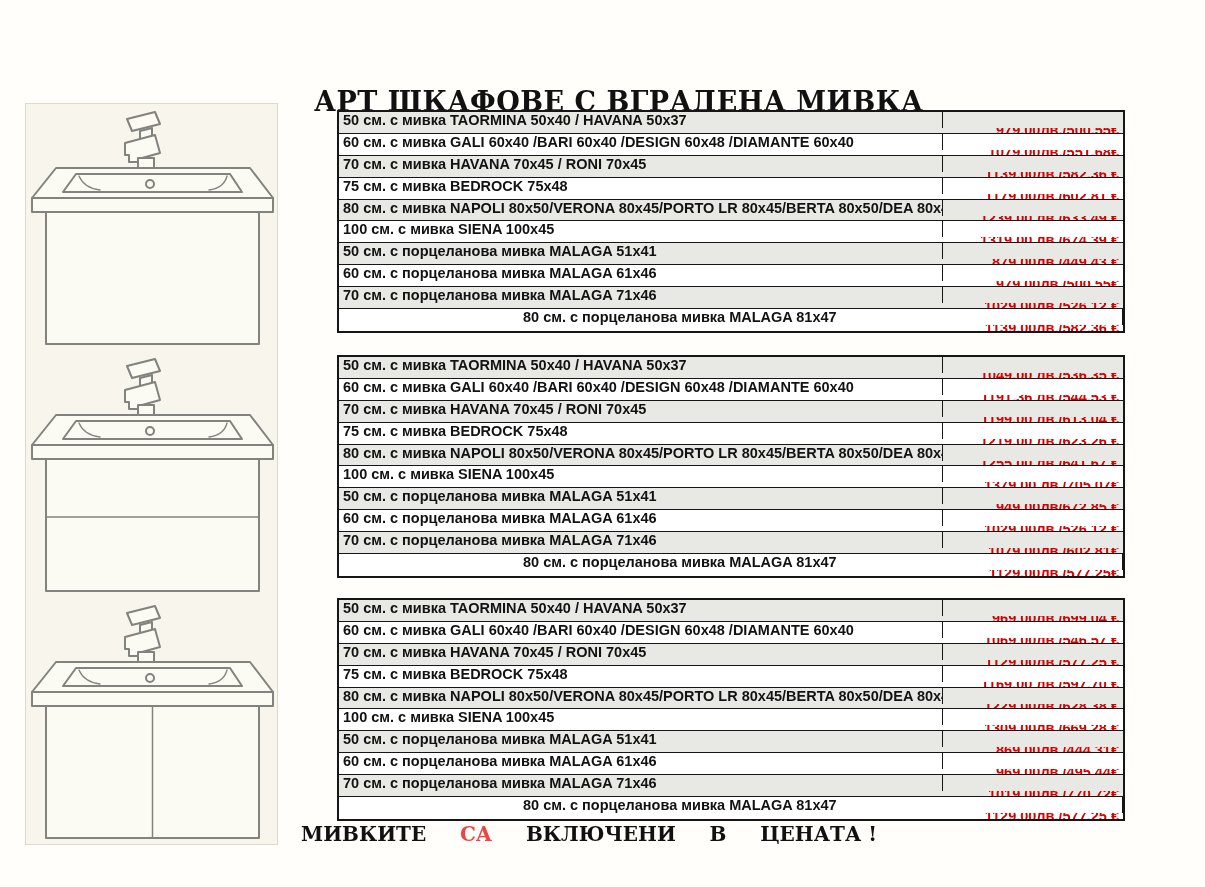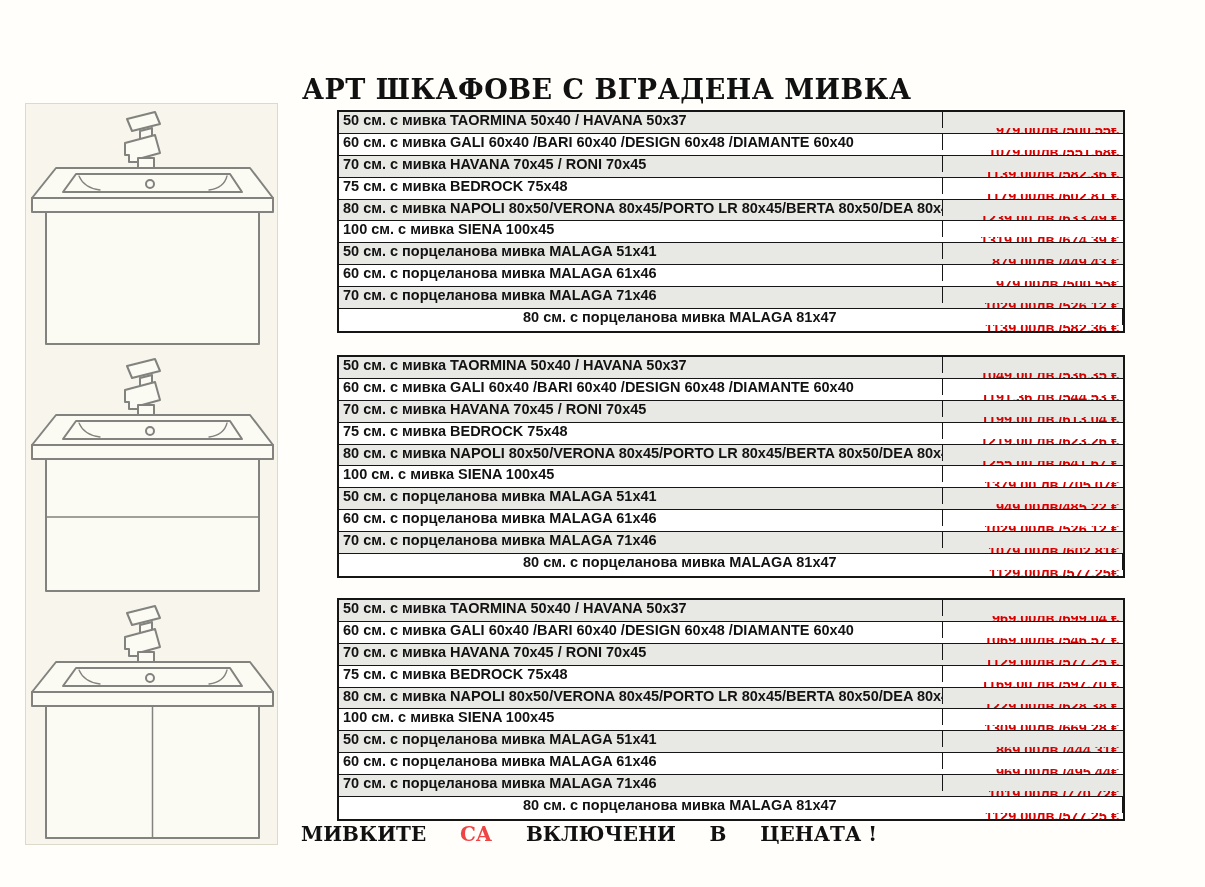--- a/index.html
+++ b/index.html
@@ -7,21 +7,21 @@
     width:1205px;height:887px;position:relative;overflow:hidden;
     background:#fffefa;
     font-family:"Liberation Sans",sans-serif;
   }
   .left-panel{
     position:absolute;left:25px;top:103px;width:253px;height:742px;
     background:#f7f5ec;border:1px solid #ddd9cb;box-sizing:border-box;
   }
   .left-panel svg{display:block;}
   .page-title{
-    position:absolute;left:298px;top:70px;margin:4px;
+    position:absolute;left:298px;top:70px;margin:16px;
     font:700 27px "DejaVu Serif",serif;color:#111;letter-spacing:.5px;white-space:nowrap;
   }
   .tbl{
     position:absolute;left:337px;width:788px;
     border:2px solid #161616;background:#ffffff;box-sizing:border-box;
   }
   .row{display:flex;height:21.9px;border-bottom:1px solid #161616;box-sizing:border-box;flex-direction:column;}
   .row:last-child{border-bottom:none;align-items:flex-end;}
   .row.stripe{background:#e8e8e5;}
   .cell{
@@ -177,21 +177,21 @@
       <div class="cell price">1255,00 лв./641,67 €</div>
     </div>
     <div class="row">
       <div class="cell desc">100 см. с мивка SIENA 100x45</div>
       <div class="cell spacer"></div>
       <div class="cell price">1379,00 лв./705,07€</div>
     </div>
     <div class="row stripe">
       <div class="cell desc">50 см. с порцеланова мивка MALAGA 51x41</div>
       <div class="cell spacer"></div>
-      <div class="cell price">949,00лв/485,22 €</div>
+      <div class="cell price">949,00лв/672,85 €</div>
     </div>
     <div class="row">
       <div class="cell desc">60 см. с порцеланова мивка MALAGA 61x46</div>
       <div class="cell spacer"></div>
       <div class="cell price">1029,00лв./526,12 €</div>
     </div>
     <div class="row stripe">
       <div class="cell desc">70 см. с порцеланова мивка MALAGA 71x46</div>
       <div class="cell spacer"></div>
       <div class="cell price">1079,00лв./602,81€</div>

